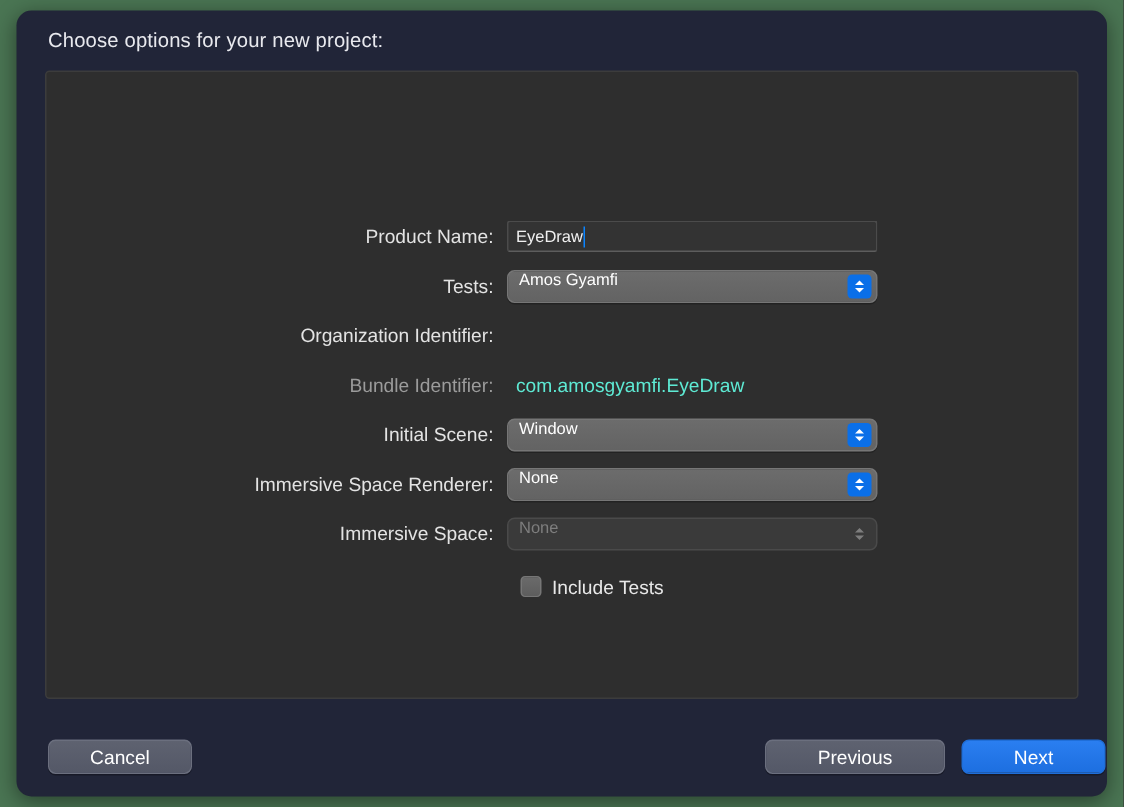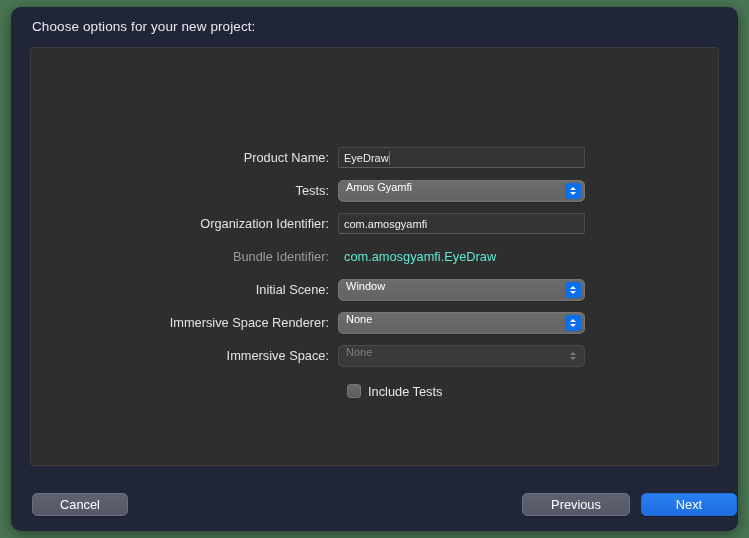--- a/index.html
+++ b/index.html
@@ -203,21 +203,21 @@
     align-items: center;
     justify-content: center;
     color: #ffffff;
     background: linear-gradient(#5e6270, #545867);
     border: 1px solid #6b6f7e;
     box-shadow: 0 1px 0 rgba(0,0,0,.3);
     user-select: none;
   }
 
   .btn-cancel   { left: 21px;  width: 96px; }
-  .btn-previous { right: 108px; width: 108px; }
+  .btn-previous { right: 108px; width: 120px; }
   .btn-next     {
     right: 1px; width: 96px;
     background: linear-gradient(#2a7ef0, #1d6fe0);
     border-color: #1f6ed8;
   }
 </style>
 </head>
 <body>
 
 <div class="dialog">
@@ -246,25 +246,20 @@
             <span class="popup-arrows">
               <span class="up"></span>
               <span class="dn"></span>
             </span>
           </div>
         </div>
       </div>
 
       <div class="row">
         <div class="row-label">Organization Identifier:</div>
-        <div class="row-control">
-          <div class="textfield">
-            <span class="val">com.amosgyamfi</span>
-          </div>
-        </div>
       </div>
 
       <div class="row">
         <div class="row-label dim">Bundle Identifier:</div>
         <div class="row-control">
           <div class="static-val">com.amosgyamfi.EyeDraw</div>
         </div>
       </div>
 
       <div class="row">

